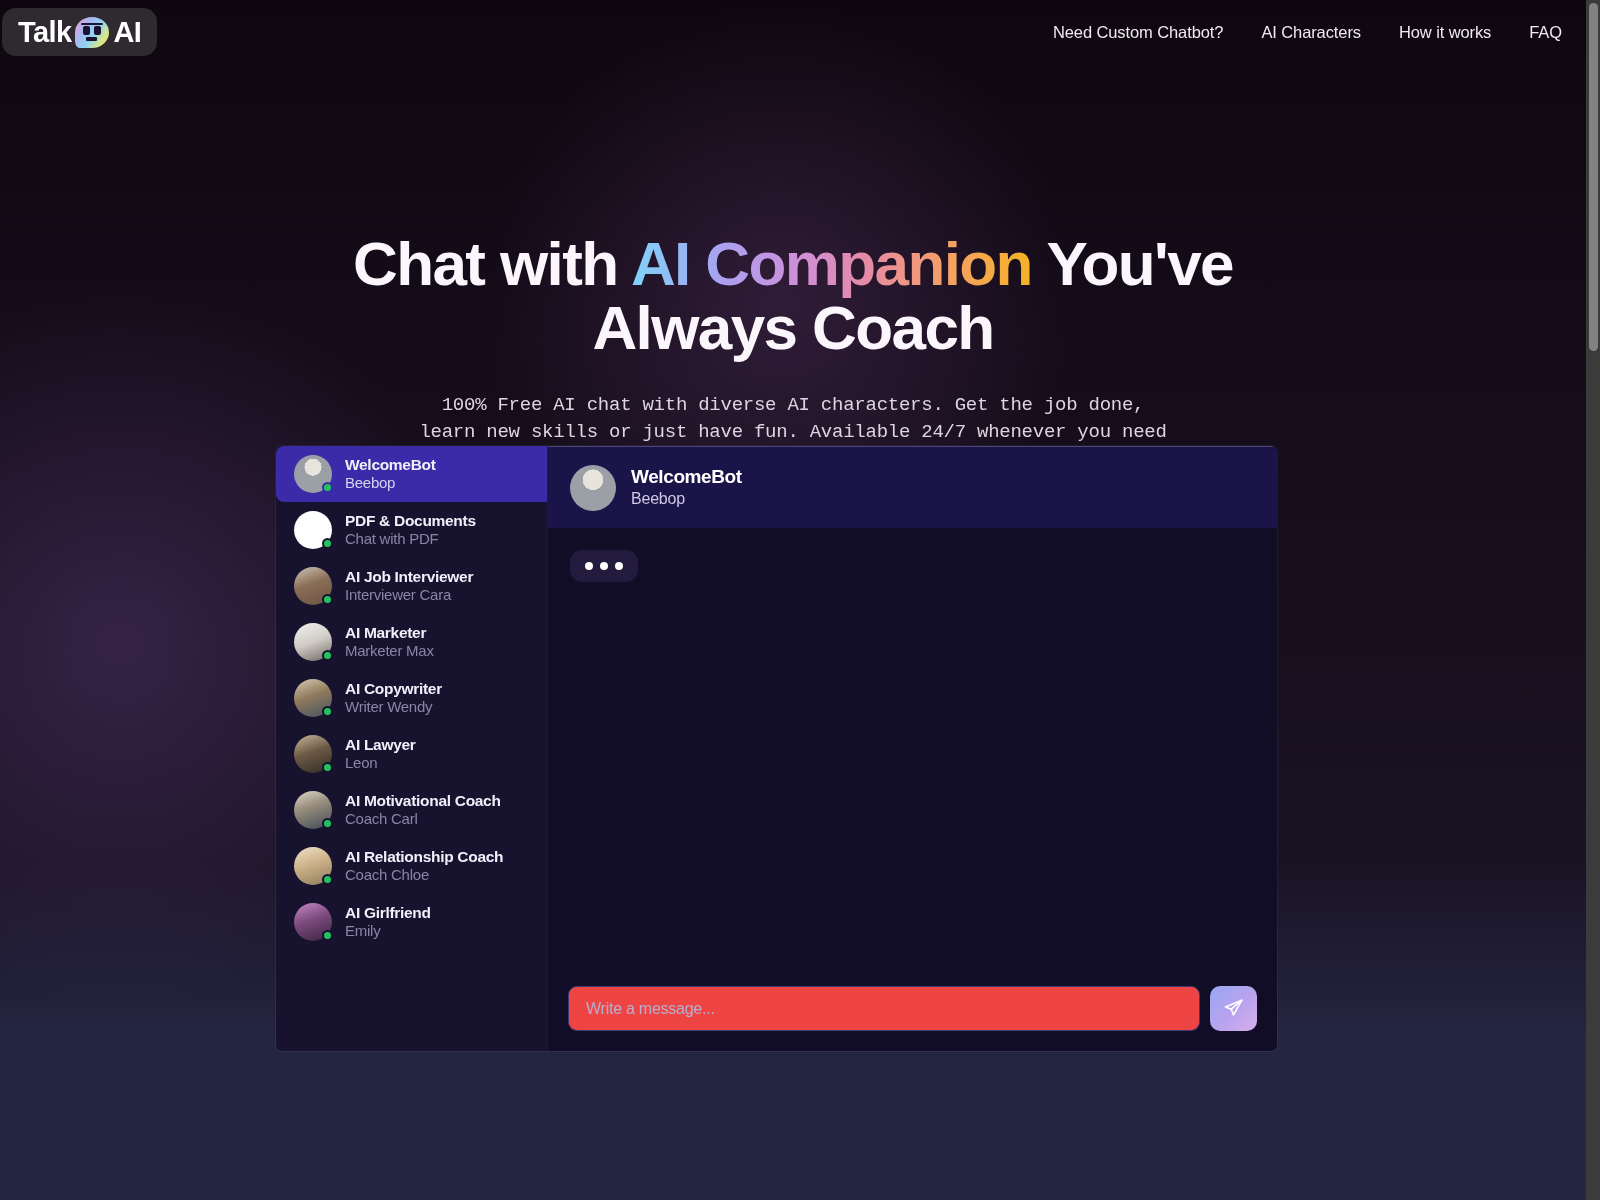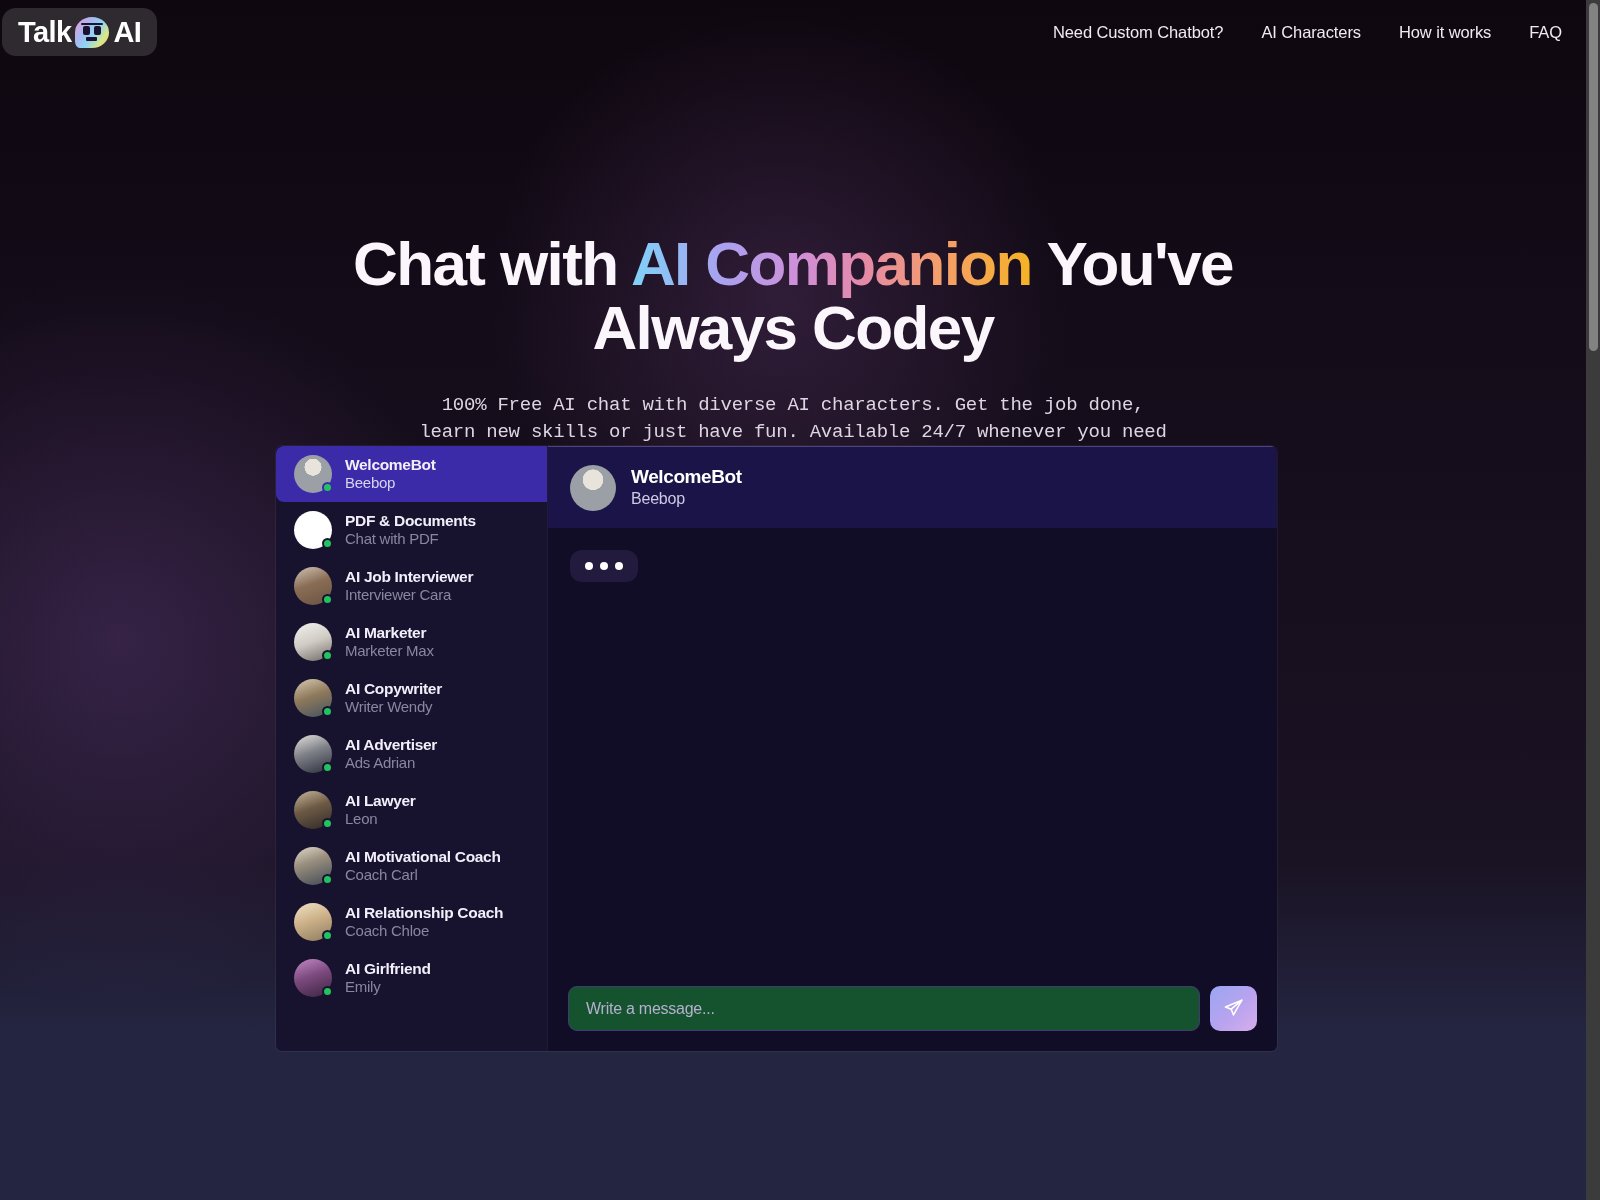--- a/index.html
+++ b/index.html
@@ -282,21 +282,21 @@
 
   .chat-foot {
     display: flex;
     align-items: center;
     gap: 10px;
     padding: 14px 20px 20px;
   }
   .msg-input {
     flex: 1;
     height: 45px;
-    background: #14532d;
+    background: #ef4444;
     border: 1px solid #413a72;
     border-radius: 9px;
     padding: 0 17px;
     color: #f0ecff;
     font-size: 16px;
     font-family: "Liberation Sans", sans-serif;
     letter-spacing: -0.25px;
     outline: none;
   }
   .msg-input::placeholder { color: #b6b0cf; }
@@ -333,21 +333,21 @@
 
     <nav>
       <a href="#">Need Custom Chatbot?</a>
       <a href="#">AI Characters</a>
       <a href="#">How it works</a>
       <a href="#">FAQ</a>
     </nav>
   </header>
 
   <section class="hero">
-    <h1><span>Chat with </span><span class="grad">AI Companion</span><span> You've Always Codey</span></h1>
+    <h1><span>Chat with </span><span class="grad">AI Companion</span><span> You've Always Coach</span></h1>
     <p class="sub">100% Free AI chat with diverse AI characters. Get the job done, learn new skills or just have fun. Available 24/7 whenever you need someone to talk to</p>
   </section>
 
   <section class="widget">
 
     <div class="char-list" id="char-list">
         <div class="char-item active">
           <div class="avatar-wrap">
             <div class="avatar" style="background: radial-gradient(circle at 50% 32%, rgb(232, 228, 220) 0px, rgb(232, 228, 220) 26%, rgb(154, 160, 166) 27%, rgb(154, 160, 166) 100%), linear-gradient(160deg, rgb(141, 147, 154), rgb(110, 116, 124));"></div>
             <span class="dot" style="background: rgb(34, 195, 94);"></span>
@@ -388,30 +388,20 @@
           </div>
         </div>
         <div class="char-item">
           <div class="avatar-wrap">
             <div class="avatar" style="background: linear-gradient(160deg, rgb(216, 203, 179) 0%, rgb(143, 122, 92) 45%, rgb(68, 83, 95) 100%);"></div>
             <span class="dot" style="background: rgb(34, 195, 94);"></span>
           </div>
           <div class="char-meta">
             <div class="char-name">AI Copywriter</div>
             <div class="char-sub">Writer Wendy</div>
-          </div>
-        </div>
-        <div class="char-item">
-          <div class="avatar-wrap">
-            <div class="avatar" style="background: linear-gradient(160deg, rgb(230, 226, 220) 0%, rgb(127, 129, 137) 45%, rgb(43, 48, 56) 100%);"></div>
-            <span class="dot" style="background: rgb(34, 195, 94);"></span>
-          </div>
-          <div class="char-meta">
-            <div class="char-name">AI Advertiser</div>
-            <div class="char-sub">Ads Adrian</div>
           </div>
         </div>
         <div class="char-item">
           <div class="avatar-wrap">
             <div class="avatar" style="background: linear-gradient(160deg, rgb(200, 183, 156) 0%, rgb(109, 90, 69) 45%, rgb(47, 42, 38) 100%);"></div>
             <span class="dot" style="background: rgb(34, 195, 94);"></span>
           </div>
           <div class="char-meta">
             <div class="char-name">AI Lawyer</div>
             <div class="char-sub">Leon</div>

